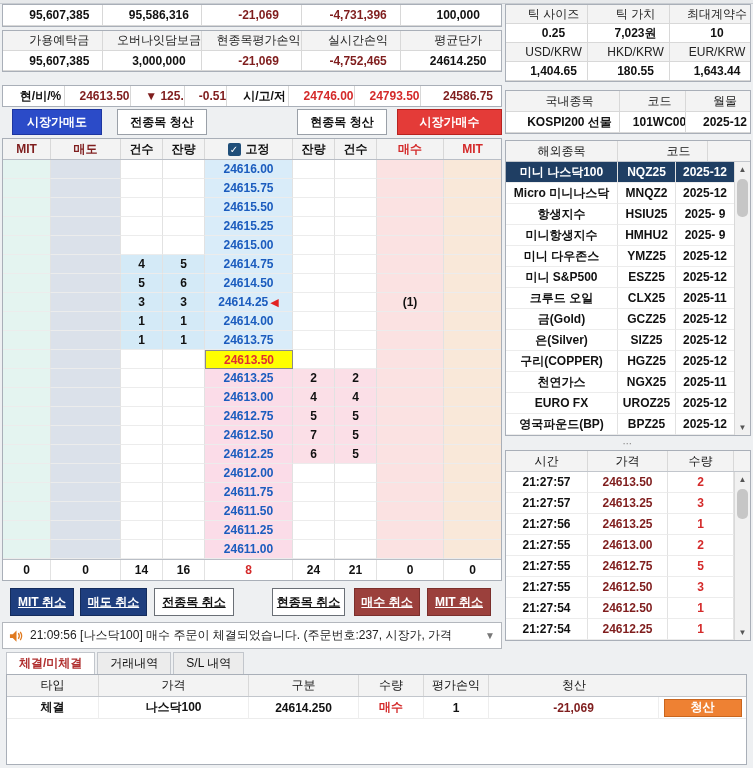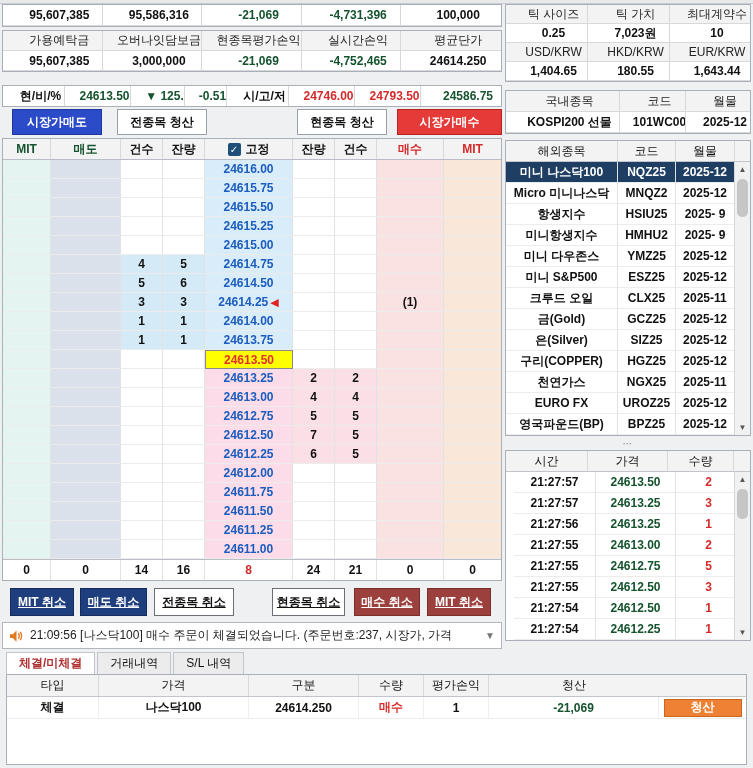--- a/index.html
+++ b/index.html
@@ -7,21 +7,21 @@
   .screen{position:relative;width:753px;height:768px;background:#eef0f2;overflow:hidden;
           font-size:12px;color:#111;}
   .cutstrip{position:absolute;top:0;left:0;width:753px;height:4px;background:#e7e9eb;
             border-bottom:1px solid #c9cdd2;}
   .panel{position:absolute;background:#fff;border:1px solid #a9afb8;}
   .grid{display:grid;}
   .cell{border-right:1px solid #d8d8d8;border-bottom:1px solid #d8d8d8;display:flex;
         align-items:center;justify-content:center;font-weight:bold;overflow:hidden;white-space:nowrap;padding-left:14px;}
   .cell.lastc{border-right:none;}
   .hdr{background:#f3f3f3;font-weight:normal;color:#222;}
-  .blue{color:#14532d;}
+  .blue{color:#7f1d1d;}
   .red{color:#d42a2a;}
 
   
   #topvals{top:4px;left:2px;width:500px;height:23px;grid-template-columns:repeat(5,1fr);}
   #acct{top:30px;left:2px;width:500px;grid-template-columns:repeat(5,1fr);grid-auto-rows:20px;}
   #quote{top:85px;left:2px;width:500px;height:22px;
          grid-template-columns:62px 66px 54px 42px 62px 66px 66px 1fr;}
   #quote .cell{border-bottom:none;}
 
   
@@ -70,39 +70,39 @@
   #status{top:622px;left:2px;width:500px;height:27px;border:1px solid #b3b7bd;display:flex;
           align-items:center;padding:0 6px;gap:6px;}
   #status .msg{font-weight:normal;color:#222;white-space:nowrap;overflow:hidden;flex:1;}
   #status .dd{color:#777;font-size:10px;}
 
   
   #tickinfo{top:4px;left:505px;width:246px;grid-template-columns:82px 82px 1fr;grid-auto-rows:19px;}
   #domestic{top:90px;left:505px;width:246px;grid-template-columns:114px 66px 1fr;grid-auto-rows:21px;}
   #overseas{top:140px;left:505px;width:246px;}
   .ovs-h{display:grid;grid-template-columns:112px 58px 59px 1fr;height:21px;background:#f3f3f3;
-         border-bottom:1px solid #c2c6cc;}
+         border-bottom:1px solid #c2c6cc;gap:32px;}
   .ovs-h .hc,.tns-h .hc{display:flex;align-items:center;justify-content:center;border-right:1px solid #d8d8d8;}
   .ovs-body{position:relative;min-height:273px;}
   .ovs-row{display:grid;grid-template-columns:112px 58px 59px;height:21px;cursor:pointer;}
   .ocell{display:flex;align-items:center;justify-content:center;font-weight:bold;
          border-right:1px solid #e2e2e2;border-bottom:1px solid #ececec;white-space:nowrap;overflow:hidden;}
   .ovs-row.sel .ocell{background:#1f3e63;color:#fff;}
   .vscroll{position:absolute;top:0;right:0;width:16px;bottom:0;background:#f1f1f1;
            border-left:1px solid #d9d9d9;}
   .varrow{position:absolute;left:0;width:15px;height:15px;text-align:center;line-height:15px;
           font-size:8px;color:#555;cursor:pointer;}
   .vthumb{position:absolute;left:2px;width:11px;background:#c6c6c6;border-radius:5px;cursor:pointer;}
   #splitter{position:absolute;top:437px;left:505px;width:246px;height:12px;display:flex;
             align-items:center;justify-content:center;color:#888;font-size:10px;letter-spacing:1px;}
   #tns{top:450px;left:505px;width:246px;}
   .tns-h{display:grid;grid-template-columns:82px 80px 66px 1fr;height:21px;background:#f3f3f3;
          border-bottom:1px solid #c2c6cc;}
   .tns-body{position:relative;min-height:168px;}
-  .tns-row{display:grid;grid-template-columns:82px 80px 66px;height:21px;padding-left:8px;}
+  .tns-row{display:grid;grid-template-columns:82px 80px 66px;height:21px;}
   .tcell{display:flex;align-items:center;justify-content:center;font-weight:bold;
          border-right:1px solid #e2e2e2;border-bottom:1px solid #ececec;}
 
   
   #tabs{position:absolute;top:652px;left:6px;display:flex;gap:2px;}
   .tab{height:22px;padding:0 12px;display:flex;align-items:center;background:#ececec;
        border:1px solid #c2c6cc;border-bottom:none;cursor:pointer;font-weight:normal;}
   .tab.active{background:#fff;color:#b03030;font-weight:bold;}
   #fills{top:674px;left:6px;width:741px;height:91px;border:1px solid #a9afb8;background:#fff;}
   .f-h,.f-row{display:grid;grid-template-columns:92px 150px 110px 65px 65px 170px 1fr;height:22px;}

